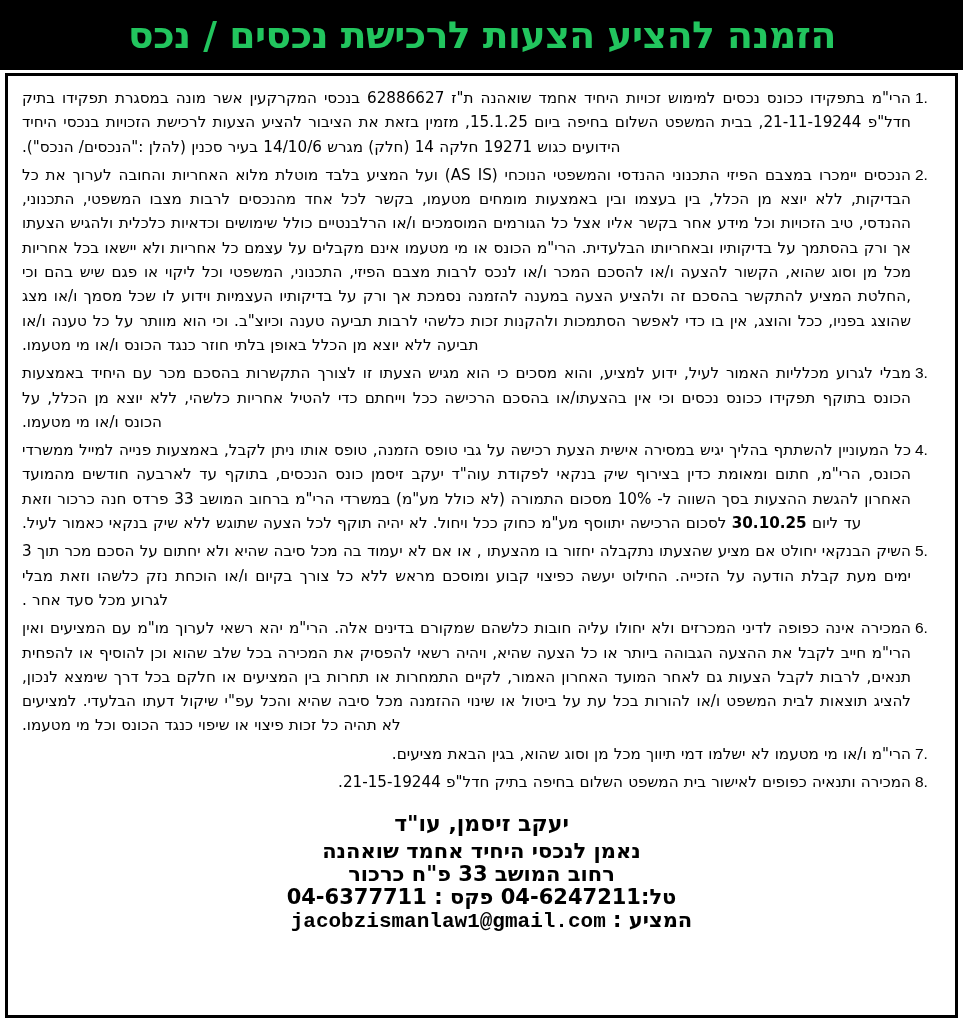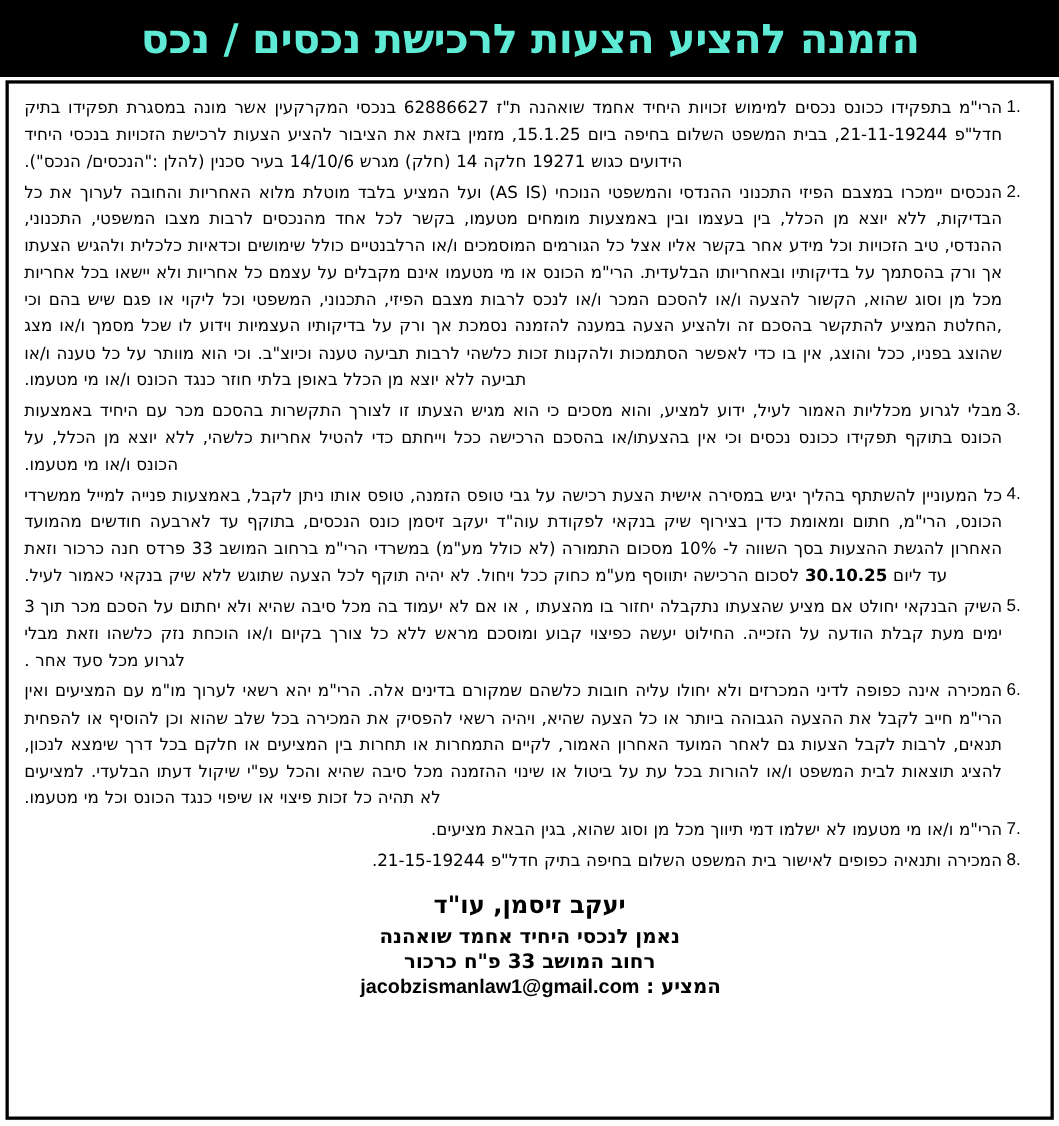--- a/index.html
+++ b/index.html
@@ -16,21 +16,21 @@
     width:963px;
     height:1024px;
     box-sizing:border-box;
     background:#ffffff;
     display:flex;
     flex-direction:column;
   }
   
   .header-band{
     background:#000000;
-    color:#5eead4;
+    color:#22c55e;
     height:70px;
     flex:0 0 70px;
     display:flex;
     align-items:center;
     justify-content:center;
     overflow:hidden;
   }
   .header-title{
     font-size:37px;
     font-weight:bold;
@@ -96,29 +96,29 @@
     text-align:center;
     flex:0 0 auto;
   }
   .sig-name{
     font-size:22px;
     font-weight:bold;
     line-height:28px;
     margin-bottom:2px;
   }
   .sig-line{
-    font-size:18px;
+    font-size:21px;
     font-weight:bold;
     line-height:23px;
   }
   .sig-line .ltrtext{
     direction:ltr;
     unicode-bidi:embed;
     display:inline-block;
-    font-family:Liberation Sans, sans-serif;
+    font-family:Liberation Mono, monospace;
     margin-left:20px;
   }
   .sig-line .num-ltr{
     direction:ltr;
     unicode-bidi:embed;
     display:inline-block;
   }
 </style>
 </head>
 <body>
@@ -165,20 +165,25 @@
             <div class="num">8.</div>
             <div class="txt single">המכירה ותנאיה כפופים לאישור בית המשפט השלום בחיפה בתיק חדל"פ 21-15-19244.</div>
           </li>
         </ol>
 
       <div class="signature">
         <div class="sig-name">יעקב זיסמן, עו"ד</div>
         <div class="sig-line">נאמן לנכסי היחיד אחמד שואהנה</div>
         <div class="sig-line">רחוב המושב 33 פ"ח כרכור</div>
         <div class="sig-line">
+          <span>טל:</span><span class="num-ltr">04-6247211</span>
+          <span>פקס :</span>
+          <span class="num-ltr">04-6377711</span>
+        </div>
+        <div class="sig-line">
           <span>המציע :</span>
           <span class="ltrtext">jacobzismanlaw1@gmail.com</span>
         </div>
       </div>
 
     </div>
   </div>
 </div>
 
 </body></html>

